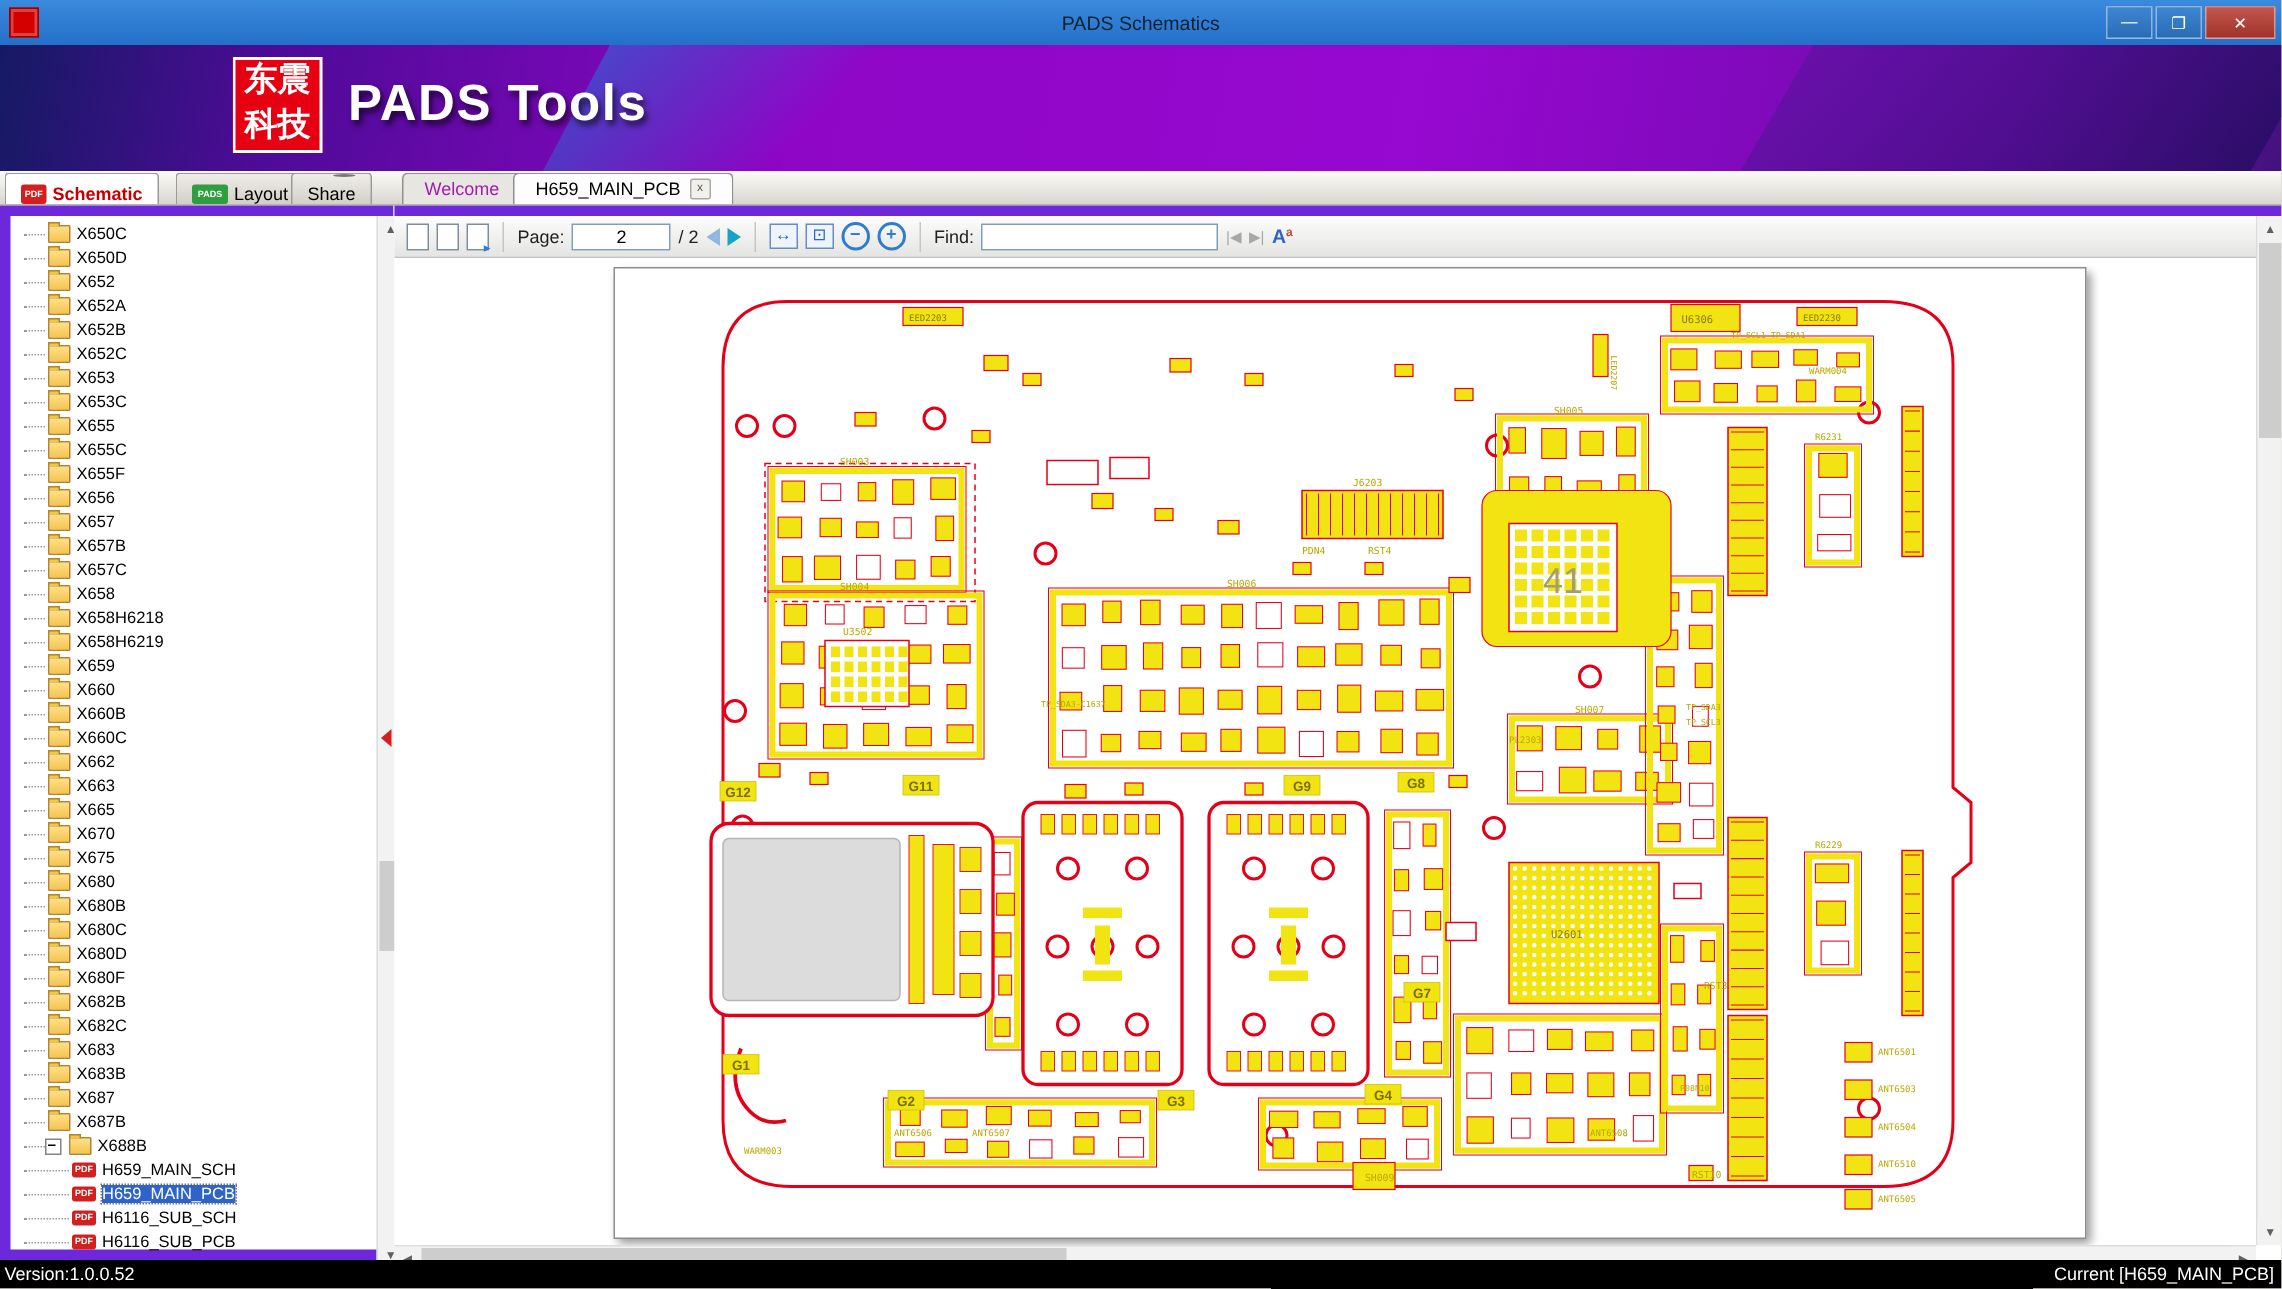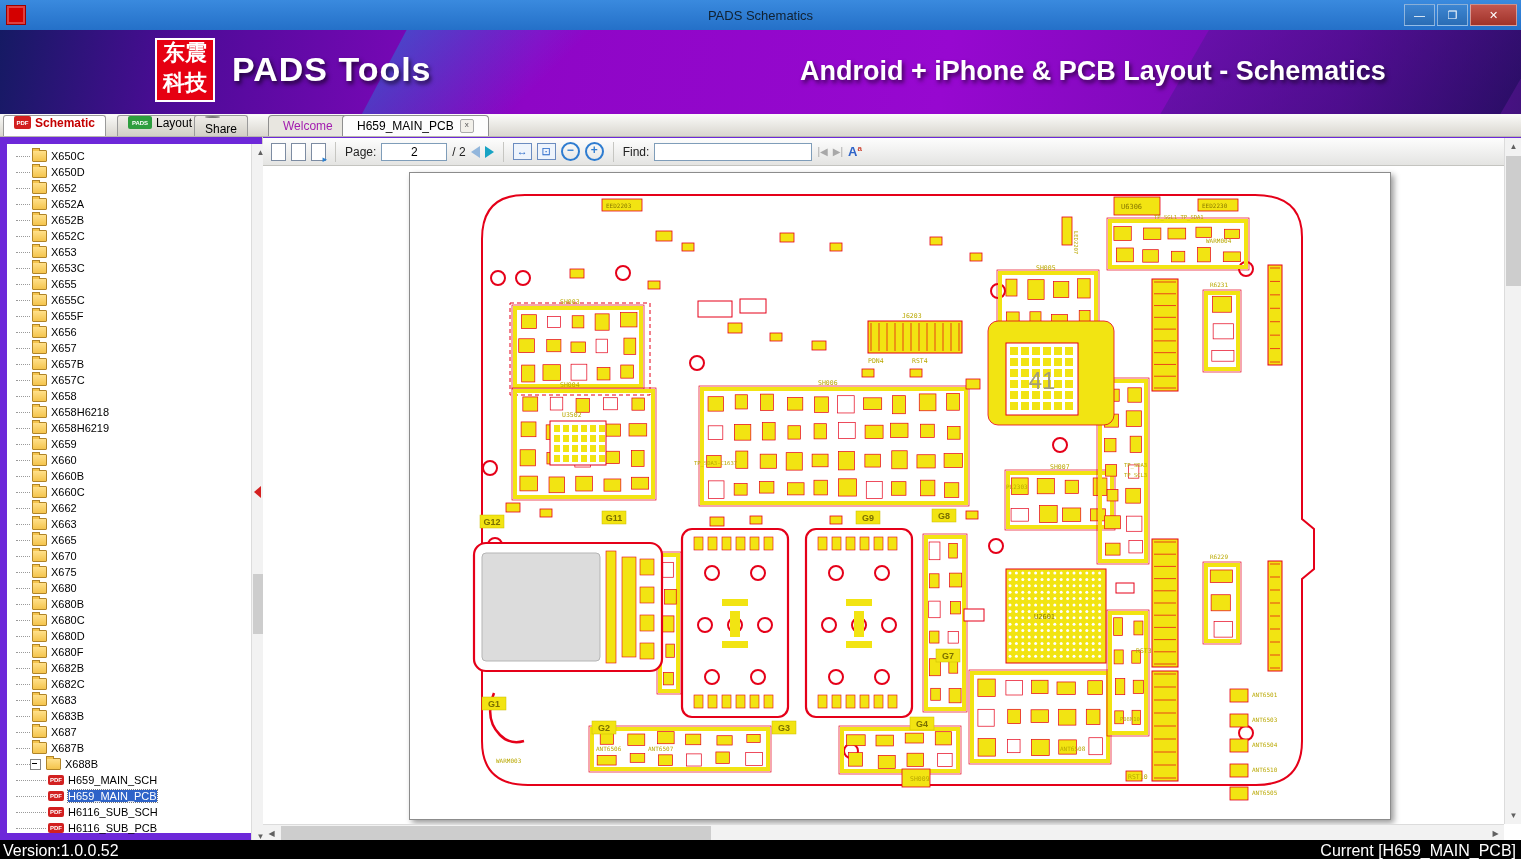--- a/index.html
+++ b/index.html
@@ -31,21 +31,21 @@
     color:#fff;font-weight:bold;font-size:22px;line-height:30px;text-align:center;z-index:2;
     box-shadow:0 0 0 2px #fff inset;}
   .brand{position:absolute;left:232px;top:20px;font-size:34px;font-weight:bold;color:#fff;
     text-shadow:2px 3px 4px rgba(0,0,0,.65);z-index:2;letter-spacing:1px;}
   .banner-sub{position:absolute;left:800px;top:26px;font-size:27px;font-weight:bold;color:#fff;
     text-shadow:2px 3px 4px rgba(0,0,0,.6);z-index:2;}
 
   
   .tabrow{position:absolute;left:0;top:114px;width:100%;height:22px;
     background:linear-gradient(#fbfbf9,#d9d6cf);border-bottom:1px solid #b8b5ae;}
-  .mtab{position:absolute;top:1px;height:20px;display:flex;align-items:flex-start;gap:4px;
+  .mtab{position:absolute;top:1px;height:20px;display:flex;align-items:flex-end;gap:4px;
     padding:0 10px;font-size:12px;border:1px solid #9a9a9a;border-bottom:none;
     border-radius:3px 3px 0 0;background:linear-gradient(#efede8,#d2cfc7);cursor:default;}
   .mtab.active{background:#fff;color:#c40000;font-weight:bold;}
   .badge-pdf{width:17px;height:13px;background:#d22020;color:#fff;font-size:6px;font-weight:bold;
     display:flex;align-items:center;justify-content:center;border-radius:2px;}
   .badge-pads{width:24px;height:13px;background:#2e9e3e;color:#fff;font-size:6px;font-weight:bold;
     display:flex;align-items:center;justify-content:center;border-radius:2px;}
   .badge-share{width:13px;height:13px;border-radius:50%;
     background:radial-gradient(circle at 35% 35%,#ffd24a 0 40%,#3fae4a 41% 100%);border:1px solid #777;}
   .dtab{position:absolute;top:1px;height:20px;display:flex;align-items:center;gap:6px;
@@ -83,21 +83,21 @@
   .sb-btn-h{position:absolute;top:0;width:17px;height:17px;background:#f2f2f2;color:#606060;
     font-size:8px;text-align:center;line-height:17px;}
   .sb-thumb-h{position:absolute;top:1px;height:15px;background:#cdcdcd;}
 
   .collapse-arrow{position:absolute;left:254px;top:486px;width:0;height:0;
     border-top:6px solid transparent;border-bottom:6px solid transparent;
     border-right:7px solid #d42020;cursor:pointer;}
 
   
   .main{position:absolute;left:263px;top:137px;width:1258px;height:703px;background:#fff;
-    border-top:1px solid #6d28d9;box-sizing:border-box;}
+    border-top:7px solid #6d28d9;box-sizing:border-box;}
   .toolbar{position:absolute;left:0;top:0;width:100%;height:28px;
     background:linear-gradient(#fdfdfd,#e4e4e2);border-bottom:1px solid #c4c4c0;
     display:flex;align-items:center;gap:5px;padding-left:8px;box-sizing:border-box;font-size:12px;color:#222;}
   .tsep{width:1px;height:20px;background:#c6c6c2;margin:0 4px;}
   .doc-glyph{width:13px;height:16px;background:#fff;border:1px solid #7d8ca2;position:relative;}
   .doc-glyph.two::after{content:"";position:absolute;left:3px;top:-3px;width:13px;height:16px;
     background:#fff;border:1px solid #7d8ca2;z-index:-1;}
   .doc-glyph.arrow::after{content:"▸";position:absolute;right:-2px;bottom:-4px;color:#2a7fd0;font-size:9px;}
   .tb-input{height:16px;border:1px solid #7f9db9;font-size:12px;padding:0 3px;}
   .nav-tri{width:0;height:0;border-top:6px solid transparent;border-bottom:6px solid transparent;}
@@ -111,21 +111,21 @@
   .font-ico{color:#2e63c8;font-weight:bold;font-size:13px;}
   .font-ico sup{color:#c43;font-size:8px;}
 
   .docarea{position:absolute;left:0;top:28px;width:1241px;height:658px;background:#fff;overflow:hidden;}
   .page{position:absolute;left:146px;top:6px;width:980px;height:646px;background:#fff;
     border:1px solid #8c8c8c;box-shadow:3px 3px 6px rgba(0,0,0,.4);}
   .page svg{display:block;}
 
   
   .statusbar{position:absolute;left:0;top:840px;width:100%;height:19px;background:#000;
-    color:#fff;font-size:16px;}
+    color:#fff;font-size:12px;}
   .statusbar .ver{position:absolute;left:3px;top:2px;}
   .statusbar .cur{position:absolute;right:5px;top:2px;margin-left:20px;}
 </style>
 </head>
 <body>
 
 <div class="titlebar">
   <div class="app-icon"></div>
   <div class="title-text">PADS Schematics</div>
   <div class="win-btns">
@@ -134,21 +134,20 @@
     <div class="win-btn close">✕</div>
   </div>
 </div>
 
 <div class="banner">
   <div class="logo-box">
     <div>东震</div>
     <div>科技</div>
   </div>
   <div class="brand">PADS Tools</div>
-  <div class="banner-sub">Android + iPhone &amp; PCB Layout - Schematics</div>
 </div>
 
 <div class="tabrow">
   <div class="mtab active" style="left:3px;">
     <span class="badge-pdf">PDF</span>
     <span>Schematic</span>
   </div>
   <div class="mtab" style="left:117px;">
     <span class="badge-pads">PADS</span>
     <span>Layout</span>

